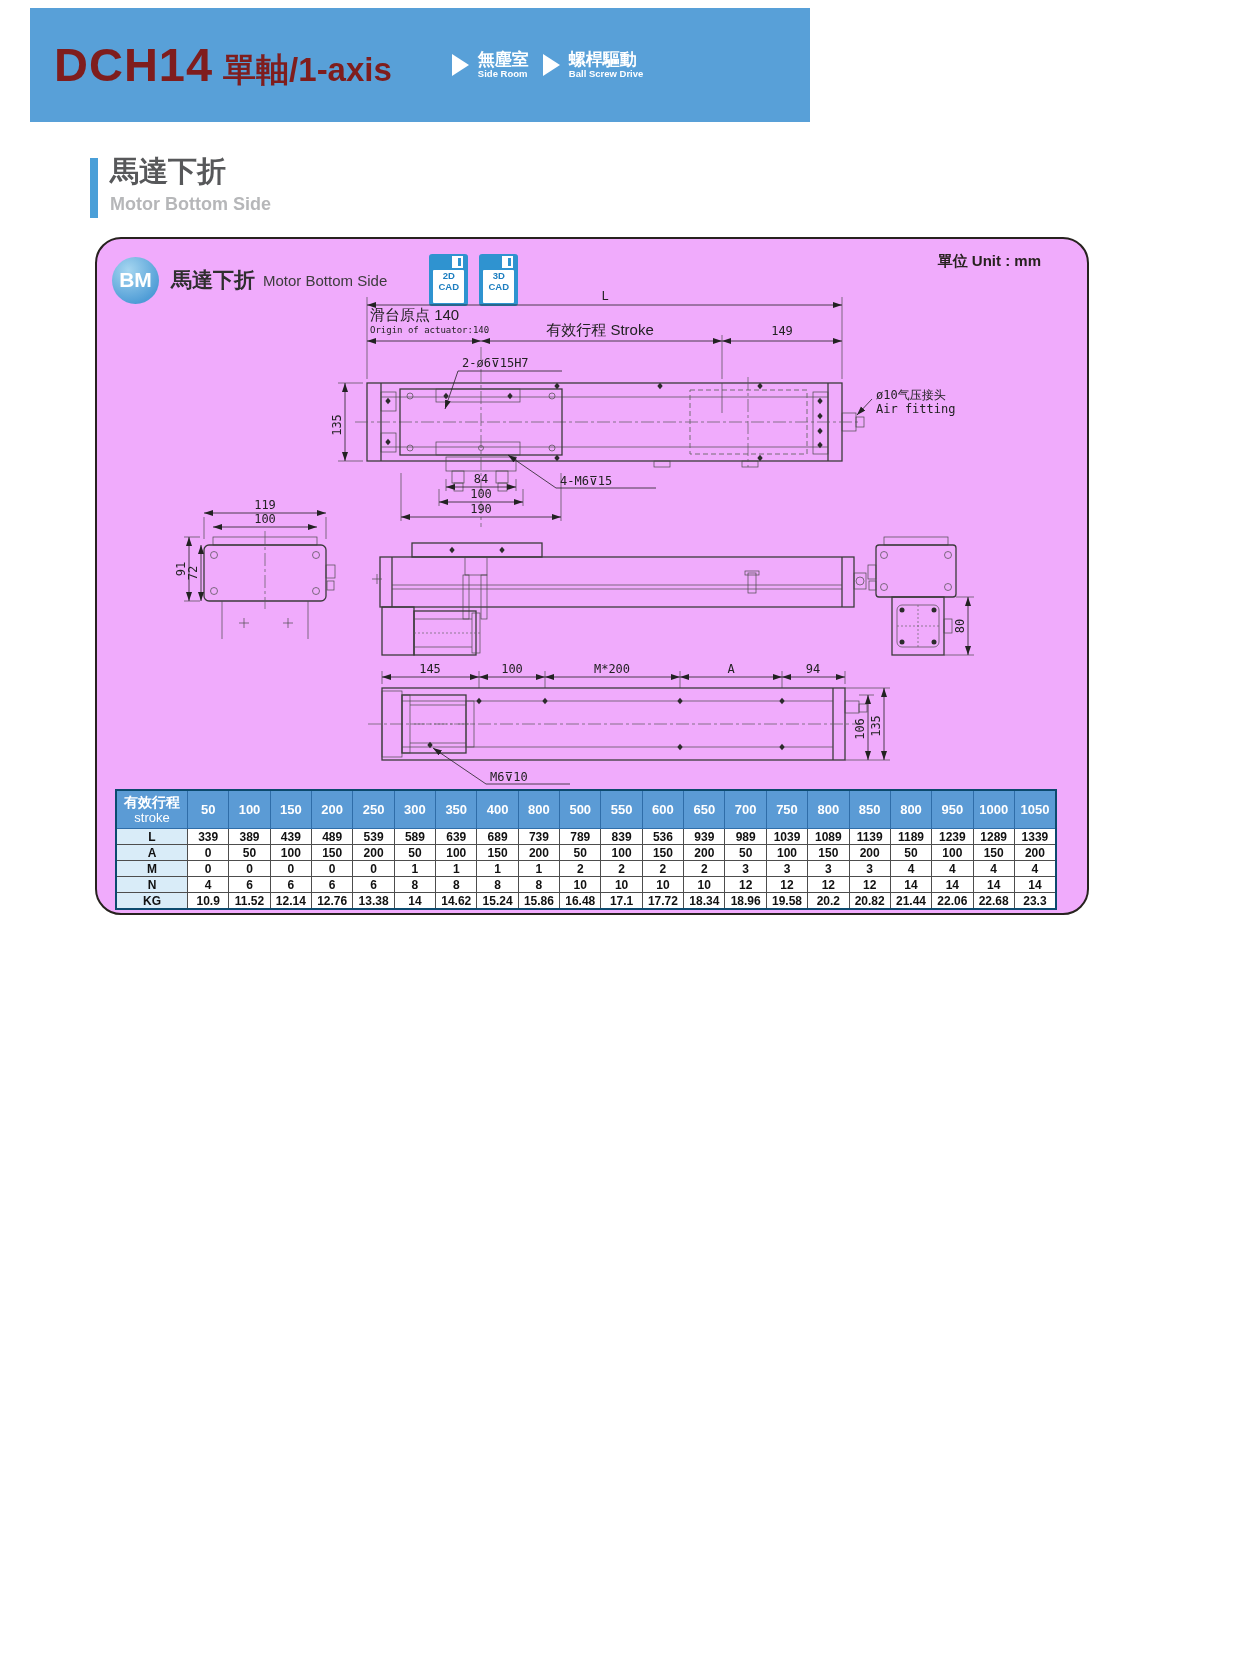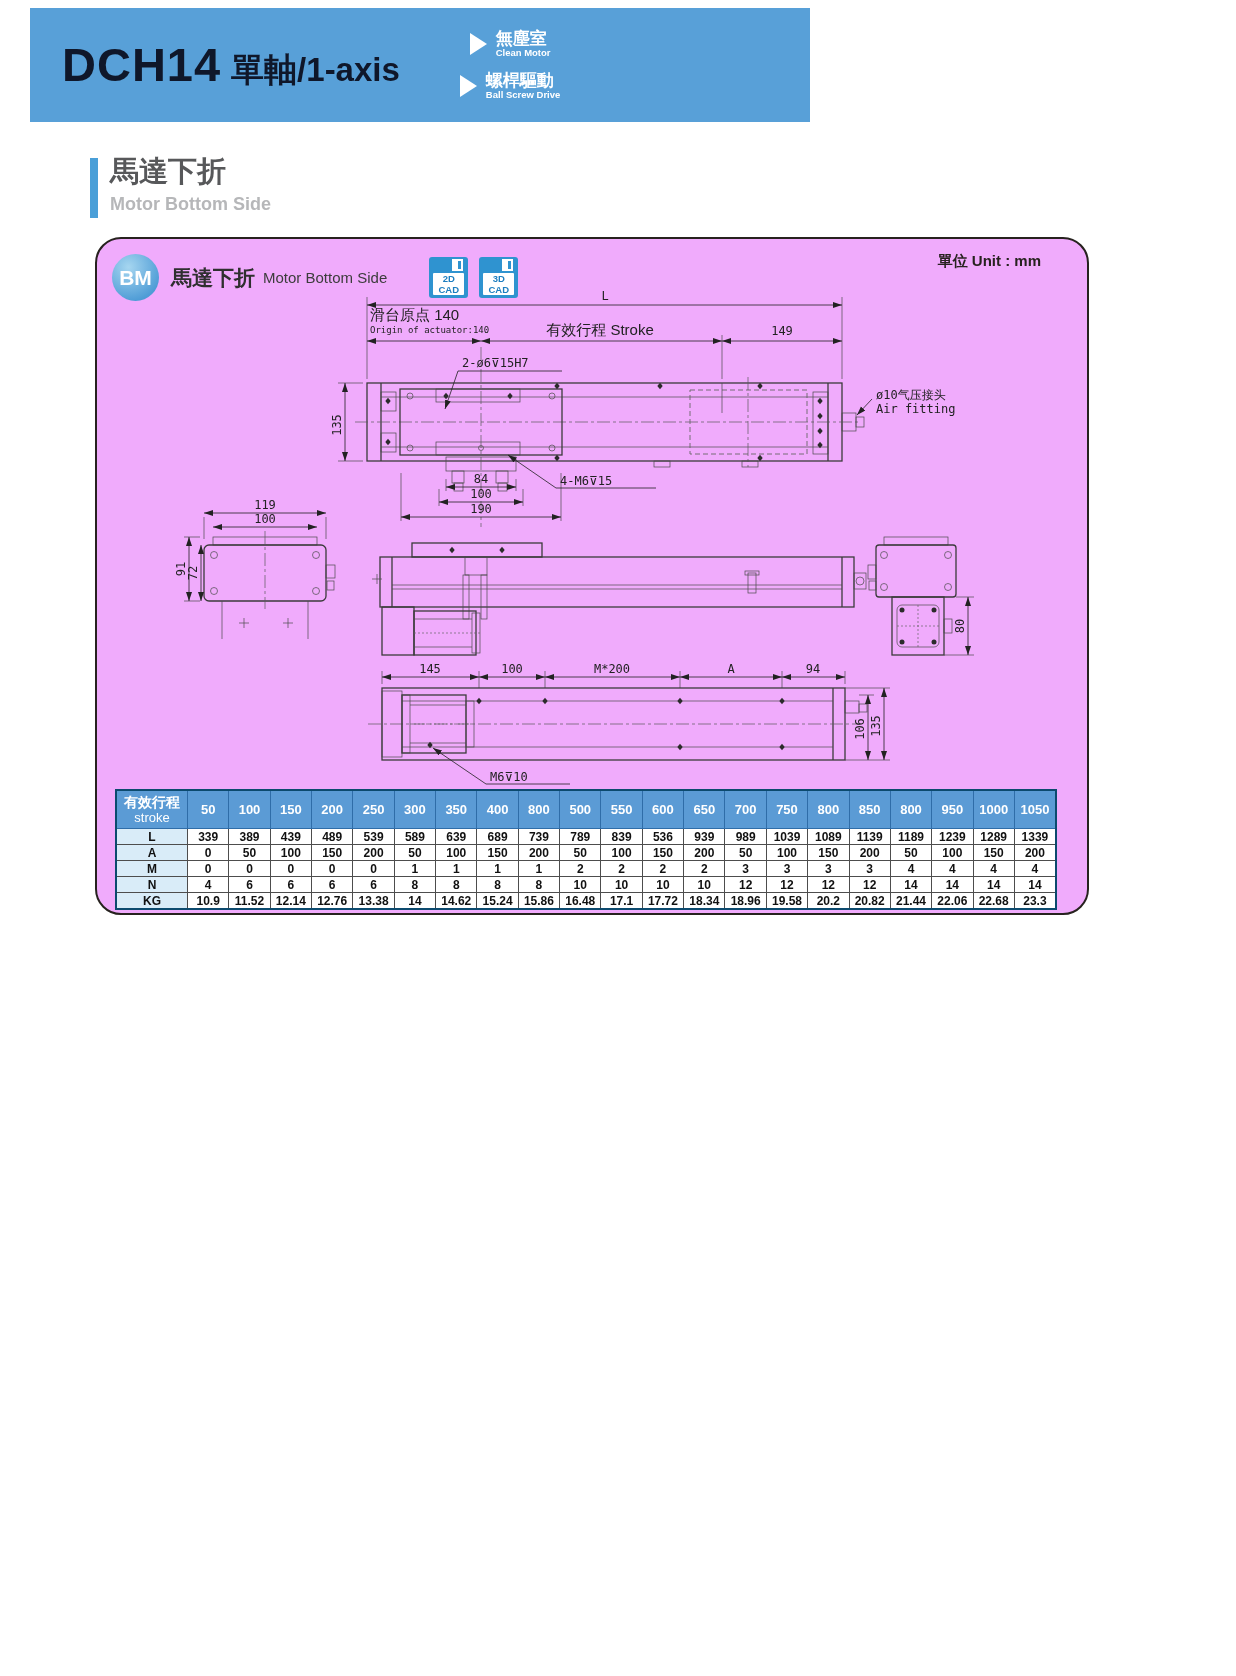--- a/index.html
+++ b/index.html
@@ -1,43 +1,43 @@
 <!DOCTYPE html>
 <html><head>
 <meta charset="utf-8">
 <style>
   html,body{margin:0;padding:0;background:#ffffff;}
   body{width:1236px;height:1676px;position:relative;font-family:"Liberation Sans",sans-serif;color:#222;}
 
   
   .banner{position:absolute;left:30px;top:8px;width:780px;height:114px;background:#58a0d8;display:flex;align-items:center;}
-  .banner-title{margin-left:32px;color:#0f172a;white-space:nowrap;}
+  .banner-title{margin-left:24px;color:#7f1d1d;white-space:nowrap;}
   .banner-title .model{font-size:47px;font-weight:bold;letter-spacing:1px;}
   .banner-title .subtitle{font-size:33px;font-weight:bold;margin-left:10px;}
-  .badges{display:flex;align-items:center;margin-left:60px;gap:14px;flex-direction:column;}
+  .badges{display:flex;align-items:center;margin-left:60px;gap:14px;}
   .badge{display:flex;align-items:center;gap:9px;}
   .tri{width:0;height:0;border-top:11px solid transparent;border-bottom:11px solid transparent;border-left:17px solid #fff;}
   .badge-txt{color:#fff;line-height:1.05;}
   .badge-zh{font-size:17px;font-weight:bold;}
   .badge-en{font-size:9.5px;font-weight:bold;}
 
   
   .section{position:absolute;left:90px;top:152px;}
   .section .bar{position:absolute;left:0;top:6px;width:8px;height:60px;background:#4a9fd8;}
   .section .zh{margin-left:20px;font-size:29px;font-weight:bold;color:#57585a;}
   .section .en{margin-left:20px;font-size:18px;font-weight:bold;color:#b6b7b9;margin-top:2px;}
 
   
   .panel{position:absolute;left:95px;top:237px;width:990px;height:674px;border:2px solid #27221f;border-radius:26px;background:#f0abfc;}
   .panel-head{position:absolute;left:15px;top:15px;display:flex;align-items:center;}
   .bm{width:47px;height:47px;border-radius:50%;background:radial-gradient(circle at 35% 28%,#a6d6f0,#4e9cd6 75%);color:#fff;font-size:21px;font-weight:bold;display:flex;align-items:center;justify-content:center;}
   .panel-title-zh{margin-left:12px;font-size:21px;font-weight:bold;color:#2f2f2f;}
   .panel-title-en{margin-left:8px;font-size:15px;color:#3c3c3c;}
   .cad-group{display:flex;gap:11px;margin-left:42px;}
-  .cad{width:39px;height:41px;background:#2f93d0;border-radius:3px;position:relative;}
+  .cad{width:39px;height:52px;background:#2f93d0;border-radius:3px;position:relative;}
   .cad .shutter{position:absolute;top:2px;right:5px;width:11px;height:12px;background:#fff;}
   .cad .shutter i{position:absolute;top:2px;right:2px;width:3px;height:8px;background:#2f93d0;}
   .cad .label{position:absolute;left:4px;right:4px;top:16px;bottom:3px;background:#fff;border-radius:1px;color:#1d7ec0;font-size:9.5px;font-weight:bold;text-align:center;line-height:10.5px;padding-top:1px;}
   .unit{position:absolute;right:46px;top:13px;font-size:15px;font-weight:bold;color:#27221f;}
 
   
   .drawing{position:absolute;left:3px;top:50px;}
   .ln{stroke:#3b3b3b;stroke-width:1.3;fill:none;}
   .tn{stroke:#4a4a4a;stroke-width:0.7;fill:none;}
   .dim{stroke:#222;stroke-width:0.8;fill:none;}
@@ -64,21 +64,21 @@
 
 <div class="banner">
   <div class="banner-title">
     <span class="model">DCH14</span><span class="subtitle">單軸/1-axis</span>
   </div>
   <div class="badges">
     <div class="badge">
       <span class="tri"></span>
       <span class="badge-txt">
         <div class="badge-zh">無塵室</div>
-        <div class="badge-en">Clean Motor</div>
+        <div class="badge-en">Side Room</div>
       </span>
     </div>
     <div class="badge">
       <span class="tri"></span>
       <span class="badge-txt">
         <div class="badge-zh">螺桿驅動</div>
         <div class="badge-en">Ball Screw Drive</div>
       </span>
     </div>
   </div>

